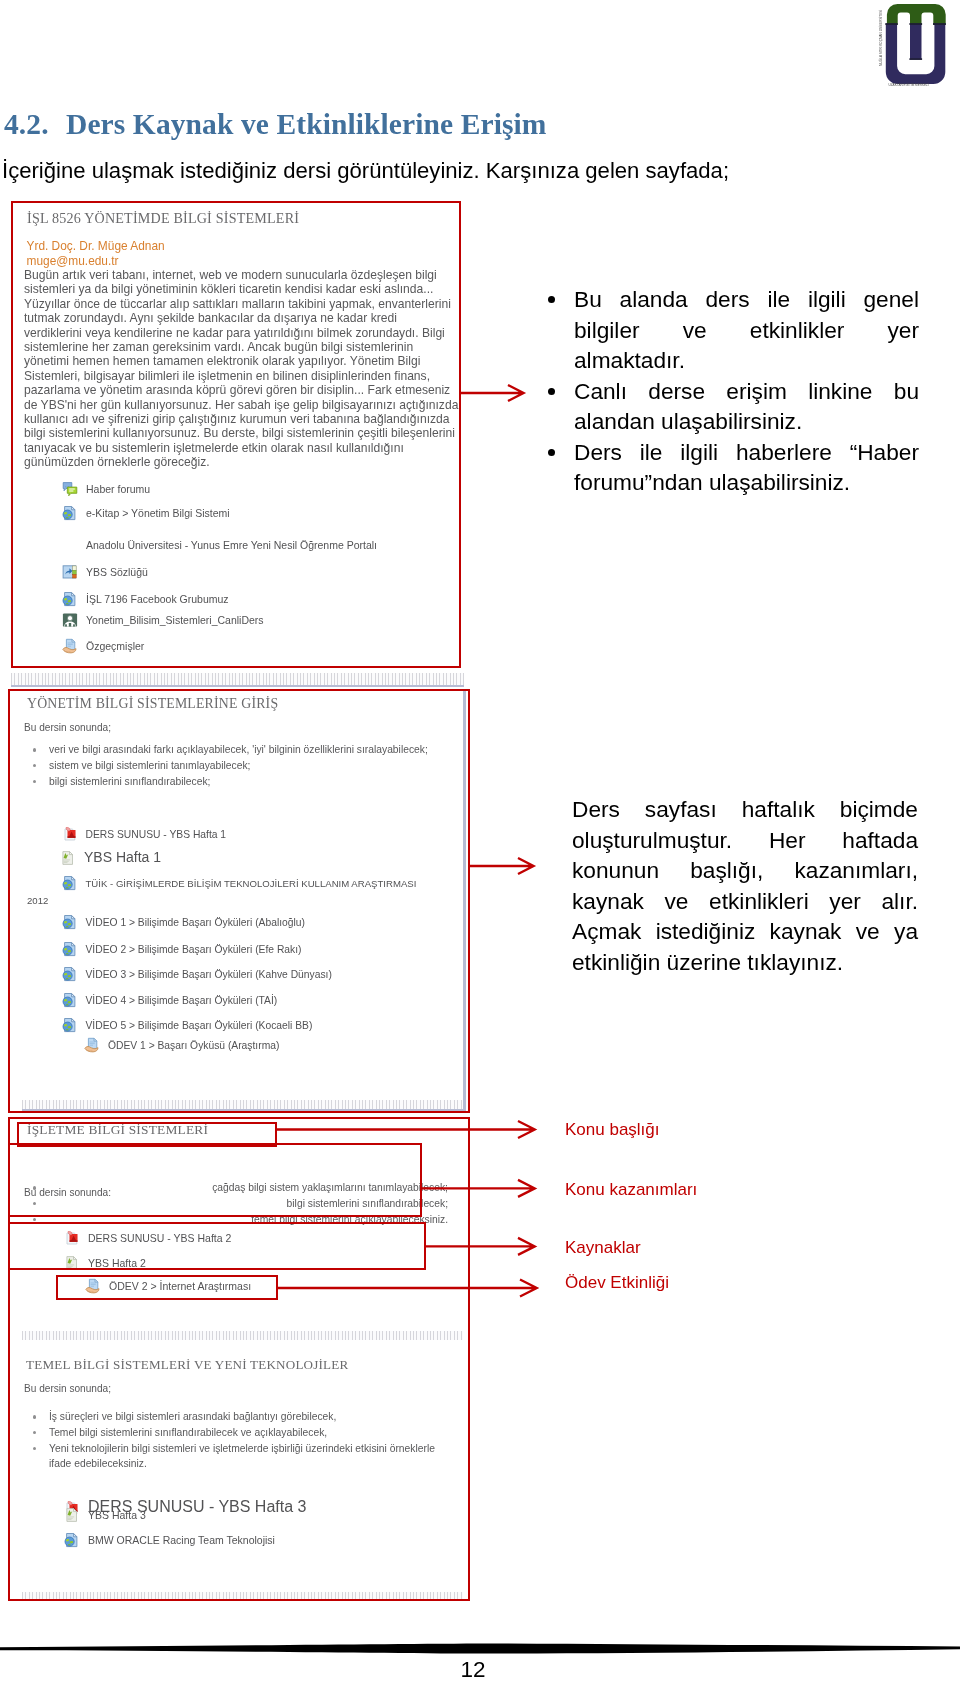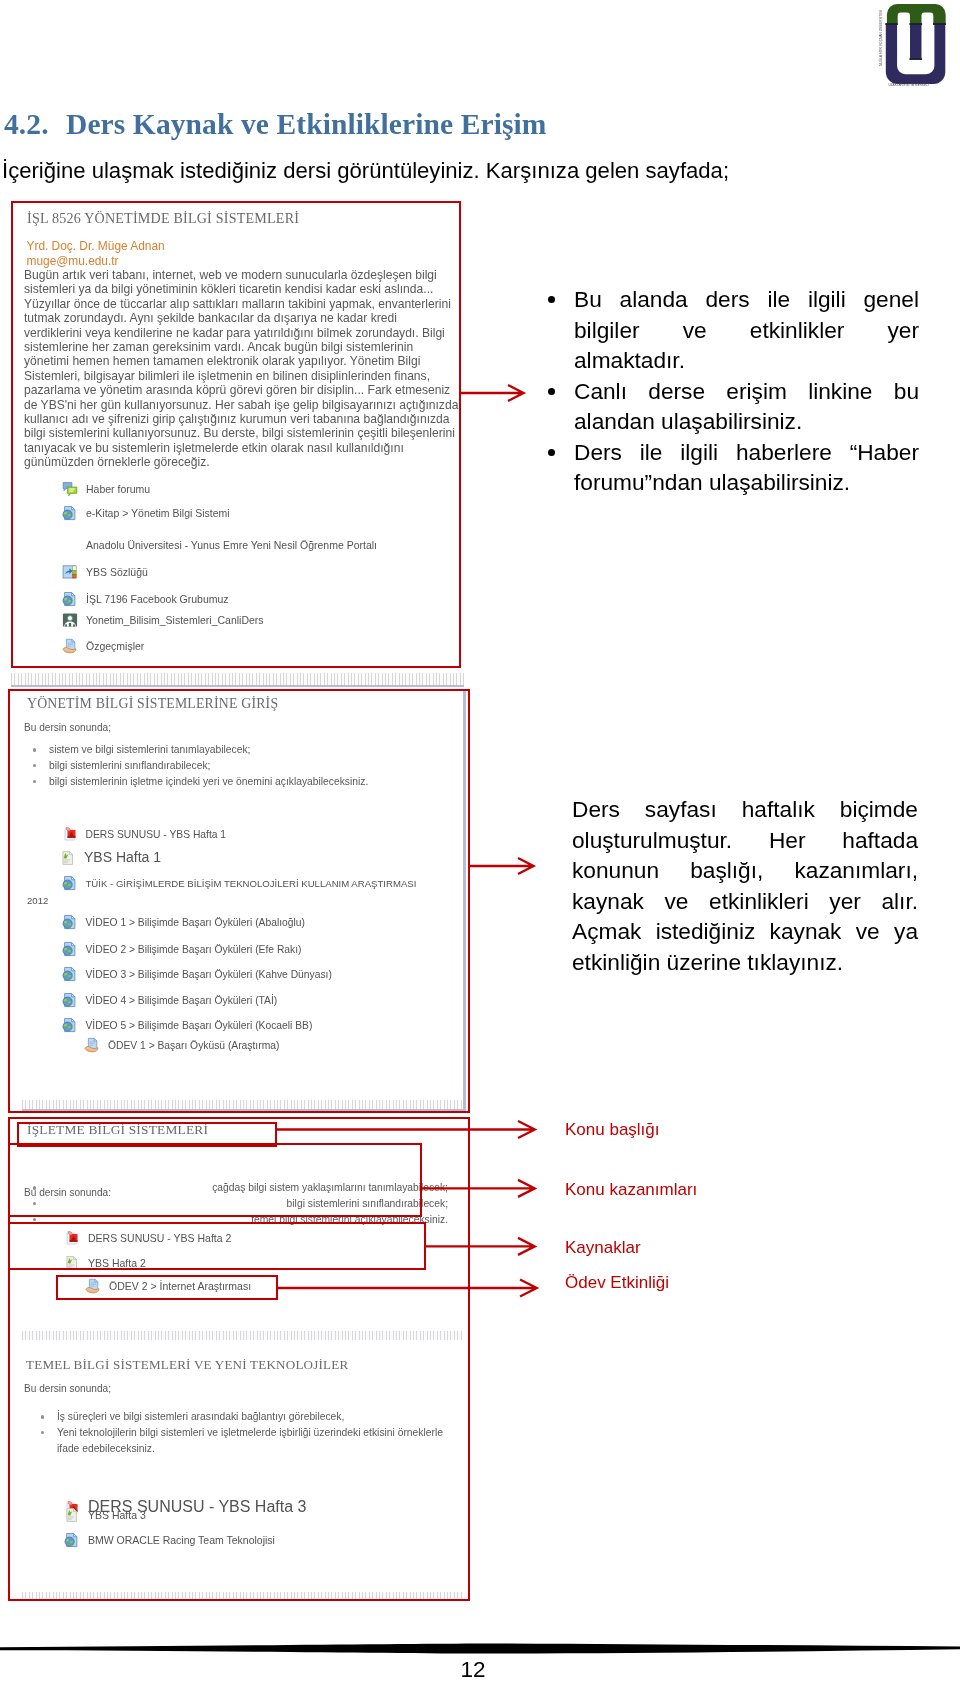--- a/index.html
+++ b/index.html
@@ -76,21 +76,21 @@
 
   
   #shot3{left:10px;top:1119px;width:456px;height:480px;border-right:3px solid #ffffff;box-sizing:border-box;}
   .s3-title{position:absolute;left:17px;top:3px;font-size:13.4px;color:#6a6a6c;}
   .s3-intro{position:absolute;left:14px;top:30px;font-size:10.1px;margin-top:38px;}
   #s3-obj{left:18px;top:61px;width:420px;text-align:right;}
   .s3-res{position:absolute;left:0;top:111px;width:456px;}
   .s3-dotmid{left:12px;top:212px;width:441px;}
   .s3-title2{position:absolute;left:16px;top:238px;font-size:13.1px;color:#6a6a6c;}
   .s3-intro2{position:absolute;left:14px;top:264px;font-size:10.1px;}
-  #s3-obj2{left:26px;top:290px;width:420px;}
+  #s3-obj2{left:18px;top:290px;width:420px;}
   .s3-res2{position:absolute;left:0;top:363px;width:456px;}
   .s3-dotbot{left:12px;top:473px;width:441px;}
   #box3{left:8px;top:1117px;width:462px;height:484px;}
   #b3a{left:17px;top:1122px;width:260px;height:25px;}
   #b3b{left:8px;top:1143px;width:414px;height:74px;}
   #b3c{left:8px;top:1222px;width:418px;height:48px;}
   #b3d{left:56px;top:1275px;width:222px;height:25px;}
   #arrows3{left:270px;top:1118px;}
 
   
@@ -211,23 +211,23 @@
   <svg class="arrow" id="arrow1" width="72" height="24" viewBox="0 0 72 24" xmlns="http://www.w3.org/2000/svg">
     <path d="M0 12 L64 12 M49 4 L64.5 12 L49 20" stroke="#C00000" stroke-width="2.4" fill="none" stroke-linecap="butt"></path>
   </svg>
 
   <div class="dotrule" id="dot1"></div>
 
   <div class="shot" id="shot2">
     <div class="s2-title stitle">YÖNETİM BİLGİ SİSTEMLERİNE GİRİŞ</div>
     <div class="s2-intro sp">Bu dersin sonunda;</div>
     <ul class="objlist" id="s2-obj">
+        <li>veri ve bilgi arasındaki farkı açıklayabilecek, 'iyi' bilginin özelliklerini sıralayabilecek;</li>
         <li>sistem ve bilgi sistemlerini tanımlayabilecek;</li>
         <li>bilgi sistemlerini sınıflandırabilecek;</li>
-        <li>bilgi sistemlerinin işletme içindeki yeri ve önemini açıklayabileceksiniz.</li>
       </ul>
     <div class="s2-res">
         <div class="res" style="left: 51.5px; font-size: 10.3px; top: 0px;"><span class="ic"><svg width="16" height="16" viewBox="0 0 16 16">
               <path d="M3.0 3.0h7.2l2.6 2.6v8.4H3.0z" fill="#f4f7fa" stroke="#c2ccd4" stroke-width=".8"></path>
               <rect x="5.5" y="4.0" width="8.0" height="8.0" fill="#e62b23"></rect>
               <path d="M7.1 10.6 9.6 5.6l2.5 5.0z" fill="#b31111"></path>
               <path d="M5.5 11.0h8.0" stroke="#8f0c0c" stroke-width="1.1"></path>
               <path d="M4.0 1.6c1.6-.5 3.3.1 3.9 1.3.5 1.0-.1 2.0-1.2 2.0-1.6 0-2.6-1.5-2.7-3.3z" fill="#f3a0a0" stroke="#dd6565" stroke-width=".6"></path>
             </svg></span><span>DERS SUNUSU - YBS Hafta 1</span></div>
         <div class="res" style="left: 50px; font-size: 14px; top: 22.5px; text-align: center;"><span class="ic"><svg width="16" height="16" viewBox="0 0 16 16">
@@ -337,20 +337,21 @@
               <path d="M.8 11.3c1.2-1.6 2.9-2.1 4.4-1.6 1.7.6 2.6 1.7 4.5 1.9 1.7.2 3.2-.2 4.3-1.0.2 2.3-1.9 4.2-5.0 4.3-3.7.1-6.9-1.2-8.2-3.6z" fill="#f0bf92" stroke="#c08b52" stroke-width=".8" stroke-linejoin="round"></path>
               <path d="M2.2 12.8c1.7 1.1 4.1 1.5 6.2 1.1" fill="none" stroke="#d49c68" stroke-width=".7"></path>
             </svg></span><span>ÖDEV 2 &gt; İnternet Araştırması</span></div>
       </div>
 
     <div class="dotrule s3-dotmid"></div>
     <div class="s3-title2 stitle">TEMEL BİLGİ SİSTEMLERİ VE YENİ TEKNOLOJİLER</div>
     <div class="s3-intro2 sp">Bu dersin sonunda;</div>
     <ul class="objlist" id="s3-obj2">
         <li>İş süreçleri ve bilgi sistemleri arasındaki bağlantıyı görebilecek,</li>
+        <li>Temel bilgi sistemlerini sınıflandırabilecek ve açıklayabilecek,</li>
         <li style="white-space: normal; width: 402px;">Yeni teknolojilerin bilgi sistemleri ve işletmelerde işbirliği üzerindeki etkisini örneklerle ifade edebileceksiniz.</li>
       </ul>
     <div class="s3-res2">
         <div class="res" style="left: 54px; font-size: 16px; top: 16px;"><span class="ic"><svg width="16" height="16" viewBox="0 0 16 16">
               <path d="M3.0 3.0h7.2l2.6 2.6v8.4H3.0z" fill="#f4f7fa" stroke="#c2ccd4" stroke-width=".8"></path>
               <rect x="5.5" y="4.0" width="8.0" height="8.0" fill="#e62b23"></rect>
               <path d="M7.1 10.6 9.6 5.6l2.5 5.0z" fill="#b31111"></path>
               <path d="M5.5 11.0h8.0" stroke="#8f0c0c" stroke-width="1.1"></path>
               <path d="M4.0 1.6c1.6-.5 3.3.1 3.9 1.3.5 1.0-.1 2.0-1.2 2.0-1.6 0-2.6-1.5-2.7-3.3z" fill="#f3a0a0" stroke="#dd6565" stroke-width=".6"></path>
             </svg></span><span>DERS SUNUSU - YBS Hafta 3</span></div>

